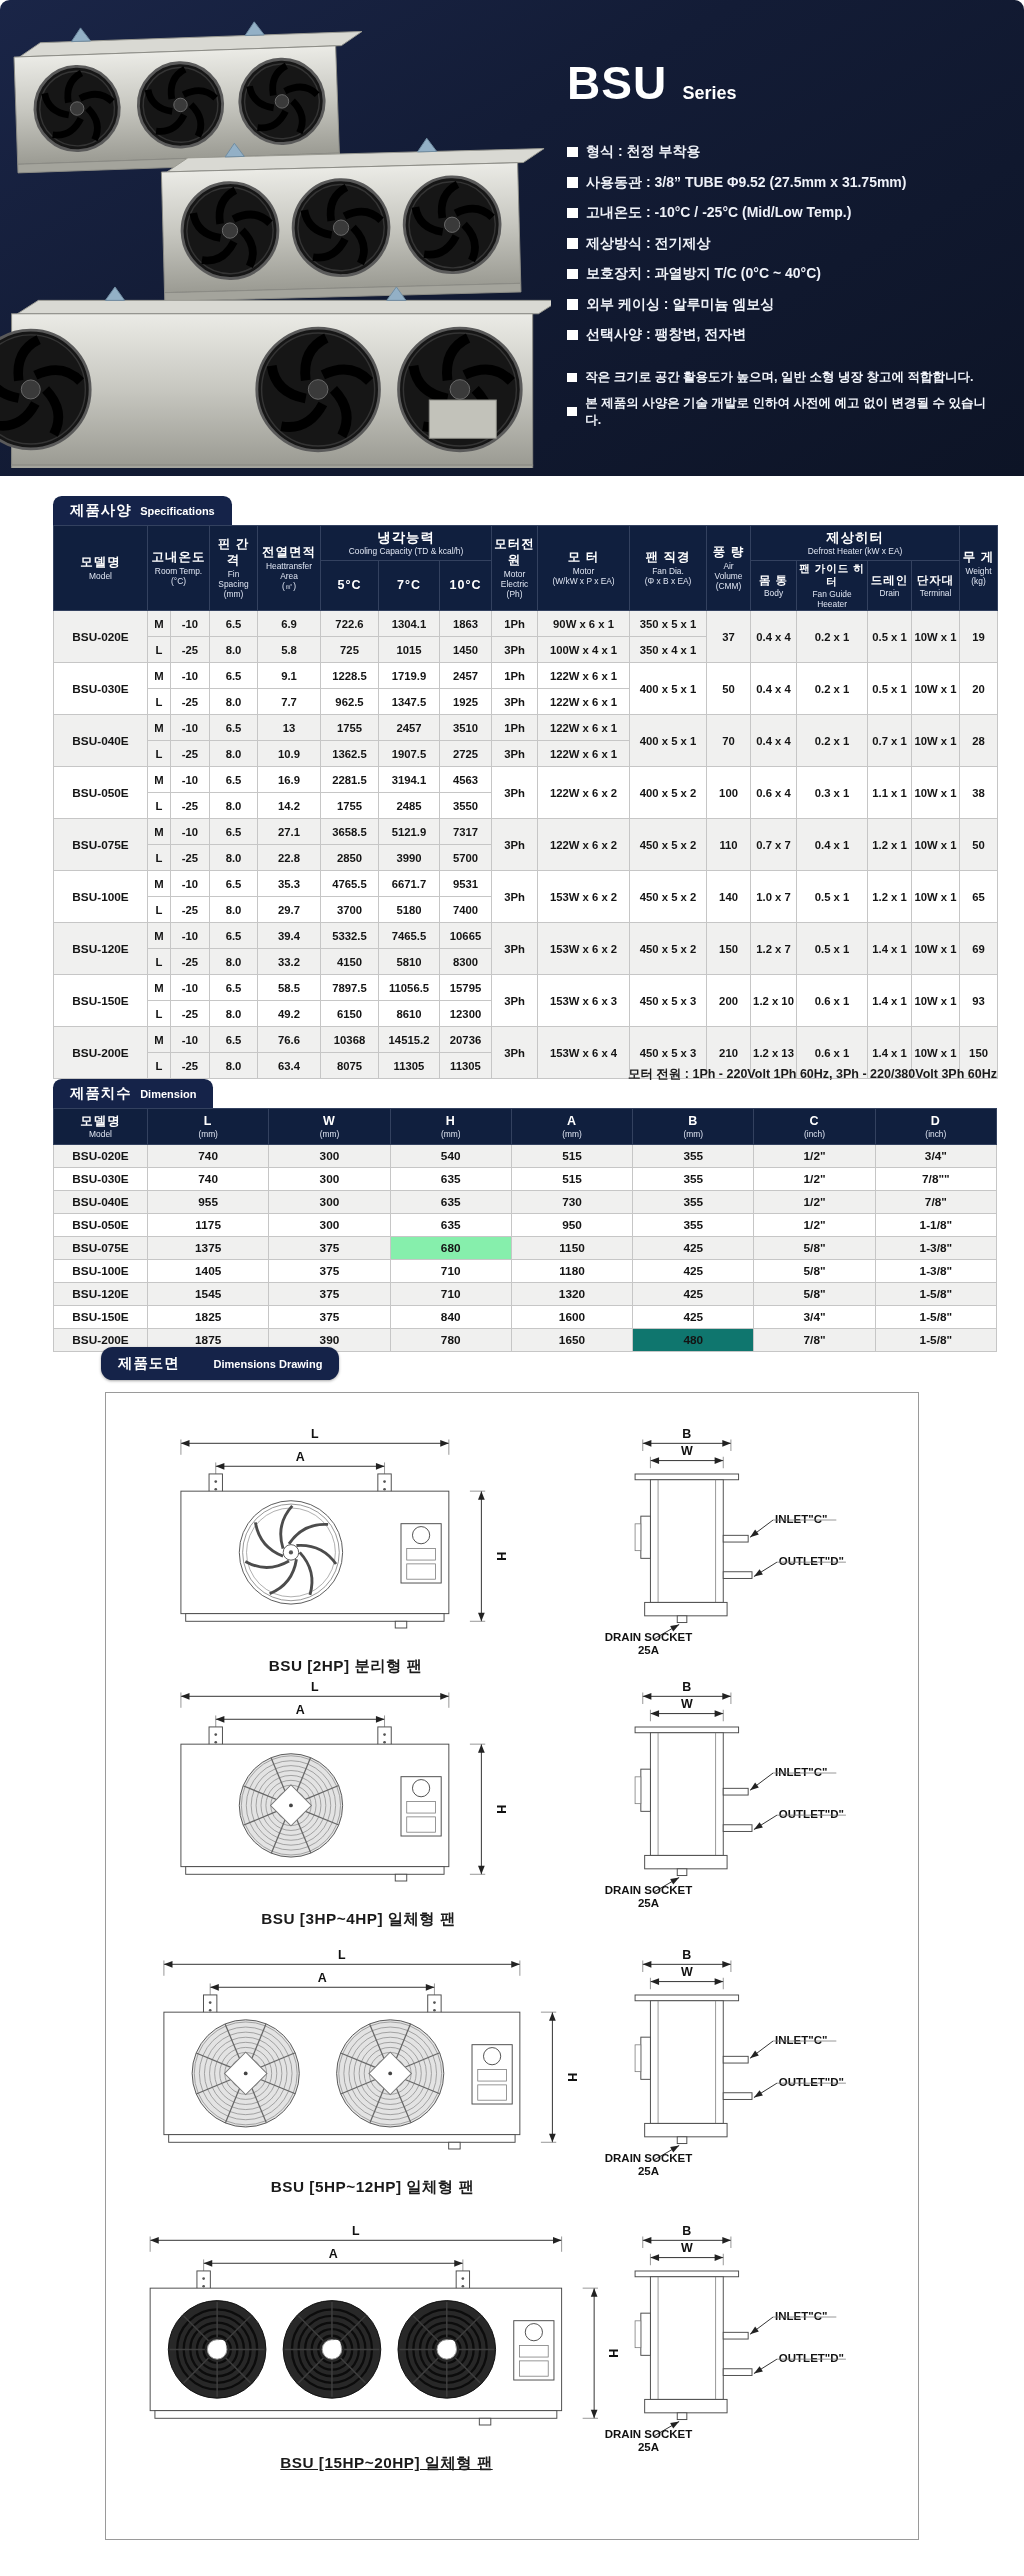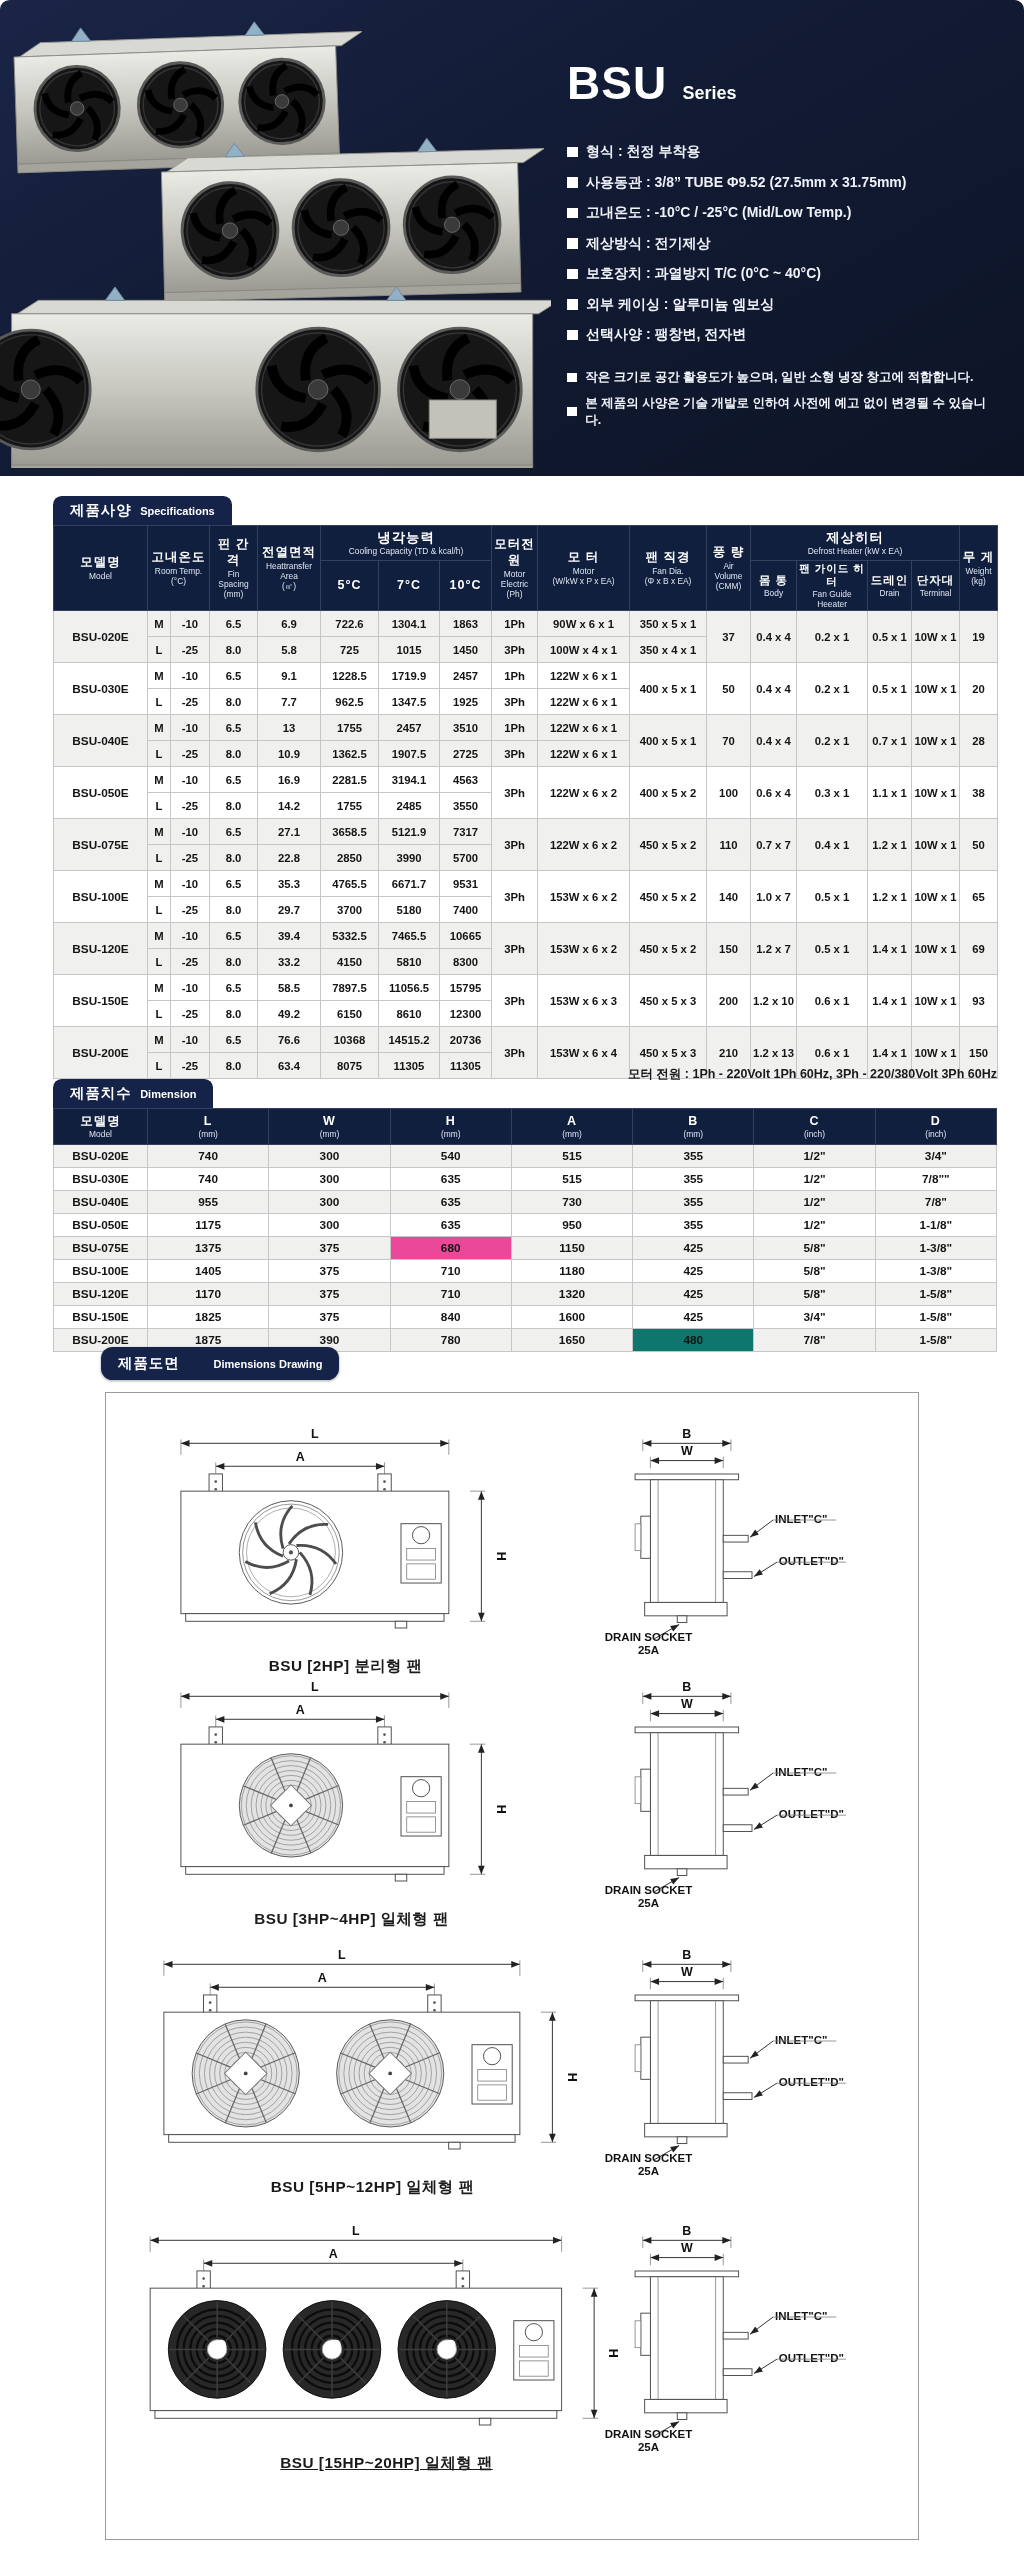--- a/index.html
+++ b/index.html
@@ -686,39 +686,39 @@
           <td>635</td>
           <td>950</td>
           <td>355</td>
           <td>1/2"</td>
           <td>1-1/8"</td>
         </tr>
         <tr>
           <td style="background: rgb(240, 240, 239);">BSU-075E</td>
           <td style="background: rgb(240, 240, 239);">1375</td>
           <td style="background: rgb(240, 240, 239);">375</td>
-          <td style="background: #ec4899;">680</td>
+          <td style="background: #86efac;">680</td>
           <td style="background: rgb(240, 240, 239);">1150</td>
           <td style="background: rgb(240, 240, 239);">425</td>
           <td style="background: rgb(240, 240, 239);">5/8"</td>
           <td style="background: rgb(240, 240, 239);">1-3/8"</td>
         </tr>
         <tr>
           <td>BSU-100E</td>
           <td>1405</td>
           <td>375</td>
           <td>710</td>
           <td>1180</td>
           <td>425</td>
           <td>5/8"</td>
           <td>1-3/8"</td>
         </tr>
         <tr>
           <td style="background: rgb(240, 240, 239);">BSU-120E</td>
-          <td style="background: rgb(240, 240, 239);">1170</td>
+          <td style="background: rgb(240, 240, 239);">1545</td>
           <td style="background: rgb(240, 240, 239);">375</td>
           <td style="background: rgb(240, 240, 239);">710</td>
           <td style="background: rgb(240, 240, 239);">1320</td>
           <td style="background: rgb(240, 240, 239);">425</td>
           <td style="background: rgb(240, 240, 239);">5/8"</td>
           <td style="background: rgb(240, 240, 239);">1-5/8"</td>
         </tr>
         <tr>
           <td>BSU-150E</td>
           <td>1825</td>
@@ -914,21 +914,21 @@
             <polygon points="176,155 185.32798134405596,152.94360411278765 181.9359881280356,147.5164149671551" fill="#222"></polygon>
             <text x="202" y="143" class="lbl">OUTLET"D"</text>
             <line x1="200" y1="140" x2="272" y2="140" class="thin"></line>
             <rect x="62" y="182" width="86" height="14" fill="#fff" class="ln"></rect>
             <rect x="96" y="196" width="10" height="7" fill="#fff" class="ln"></rect>
             <line x1="98" y1="205" x2="72" y2="220" class="dim"></line>
             <polygon points="98,205 88.60521787439595,206.72570820605068 91.80344157672926,212.2692959567617" fill="#222"></polygon>
             <text x="66" y="222" text-anchor="middle" class="lbl">DRAIN SOCKET</text>
             <text x="66" y="236" text-anchor="middle" class="lbl">25A</text>
           </svg></div>
-        <div class="caption" style="left: 73px; width: 345px; top: 228px;">BSU [3HP~4HP] 일체형 팬</div>
+        <div class="caption" style="left: 80px; width: 345px; top: 228px;">BSU [3HP~4HP] 일체형 팬</div>
       </div>
       <div class="draw-row" style="top: 556px; height: 249px;">
         <div class="front-wrap" style="left: 50px; top: 0px;"><svg width="433" height="222" viewBox="0 0 452 232">
             <line x1="8" y1="16" x2="380" y2="16" class="dim"></line>
             <polygon points="8,16 17,12.5 17,19.5" fill="#222"></polygon>
             <polygon points="380,16 371,12.5 371,19.5" fill="#222"></polygon>
             <line x1="8" y1="12" x2="8" y2="28" class="thin"></line>
             <line x1="380" y1="12" x2="380" y2="28" class="thin"></line>
             <text x="194" y="10" text-anchor="middle" class="dimt">L</text>
             <line x1="56.36" y1="40" x2="290.72" y2="40" class="dim"></line>

